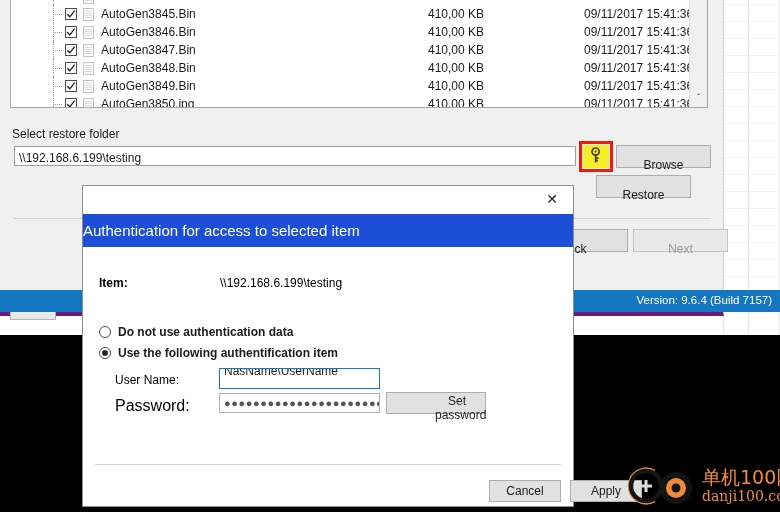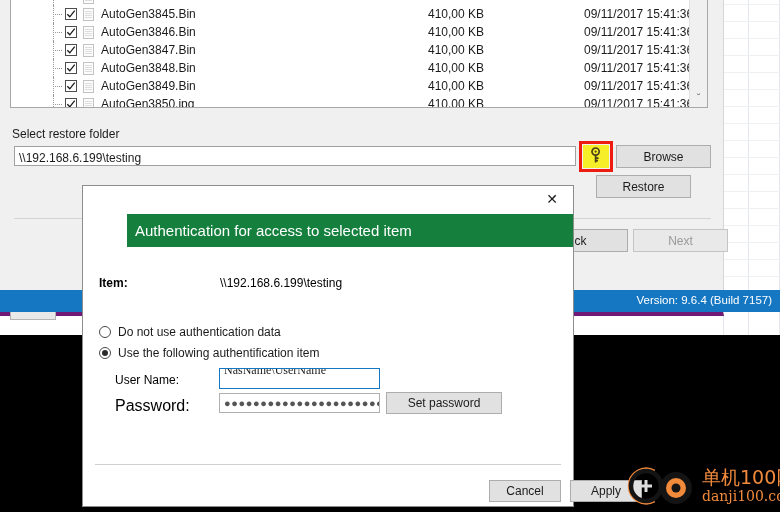--- a/index.html
+++ b/index.html
@@ -166,21 +166,21 @@
   .btn-std {
     position: absolute;
     background: #e1e1e1;
     border: 1px solid #adadad;
     box-sizing: border-box;
     font-family: "Liberation Sans", sans-serif;
     font-size: 12px;
     color: #1b1b1b;
     text-align: center;
     line-height: 22px;
-    padding: 0;
+    padding: 8px;
   }
   #btn-browse { left: 616px; top: 145px; width: 95px; height: 23px; }
   #btn-restore { left: 596px; top: 175px; width: 95px; height: 23px; }
 
   #hr-sep {
     position: absolute;
     left: 14px; top: 218px;
     width: 697px; height: 1px;
     background: #d4d4d4;
   }
@@ -260,28 +260,27 @@
     justify-content: center;
     color: #1b1b1b;
     font-size: 14px;
     background: transparent;
     border: none;
     cursor: default;
     font-family: "Liberation Sans", sans-serif;
   }
   #dlg-banner {
     height: 33px;
-    background: #15803d;
+    background: #1d4ed8;
     color: #ffffff;
     font-size: 15px;
     display: flex;
     align-items: center;
-    padding-left: 8px;
-    box-sizing: border-box;
-    margin-left: 44px;
+    padding-left: 0;
+    box-sizing: border-box;
   }
   #dlg-body {
     position: relative;
     height: 260px;
   }
   #item-label {
     position: absolute;
     left: 16px; top: 29px;
     font-weight: bold;
     font-size: 12px;
@@ -291,20 +290,21 @@
     left: 137px; top: 29px;
     font-size: 12px;
   }
   .radio-row {
     position: absolute;
     left: 16px;
     display: flex;
     align-items: center;
     font-size: 12px;
     color: #1b1b1b;
+    font-weight: bold;
   }
   #radio-row-none { top: 78px; }
   #radio-row-use  { top: 99px; }
   .radio-mark {
     width: 12px; height: 12px;
     border: 1px solid #4a4a4a;
     border-radius: 50%;
     box-sizing: border-box;
     margin-right: 7px;
     background: #fff;
@@ -329,21 +329,21 @@
     left: 32px; top: 150px;
     font-size: 16px;
   }
   #input-username {
     position: absolute;
     left: 136px; top: 121px;
     width: 161px; height: 21px;
     border: 1px solid #1577c2;
     background: #fff;
     box-sizing: border-box;
-    font-family: Liberation Serif, serif;
+    font-family: Liberation Sans, sans-serif;
     font-size: 12px;
     padding: 0 0 16px 4px;
     color: #1b1b1b;
     outline: none;
   }
   #input-password {
     position: absolute;
     left: 136px; top: 146px;
     width: 161px; height: 20px;
     border: 1px solid #b0b0b0;
@@ -352,27 +352,28 @@
     font-family: "Liberation Sans", sans-serif;
     font-size: 11px;
     padding: 0 0 0 4px;
     color: #555;
     letter-spacing: 0.6px;
     outline: none;
   }
   #btn-setpassword {
     position: absolute;
     left: 303px; top: 145px;
-    width: 116px; height: 22px;
+    width: 100px; height: 22px;
     background: #e1e1e1;
     border: 1px solid #adadad;
     box-sizing: border-box;
     font-family: "Liberation Sans", sans-serif;
     font-size: 12px;
     color: #1b1b1b;
+    padding-left: 48px;
   }
   #dlg-hr {
     position: absolute;
     left: 12px; top: 217px;
     width: 466px; height: 1px;
     background: #d0d0d0;
   }
   #btn-cancel {
     position: absolute;
     left: 406px; top: 233px;

